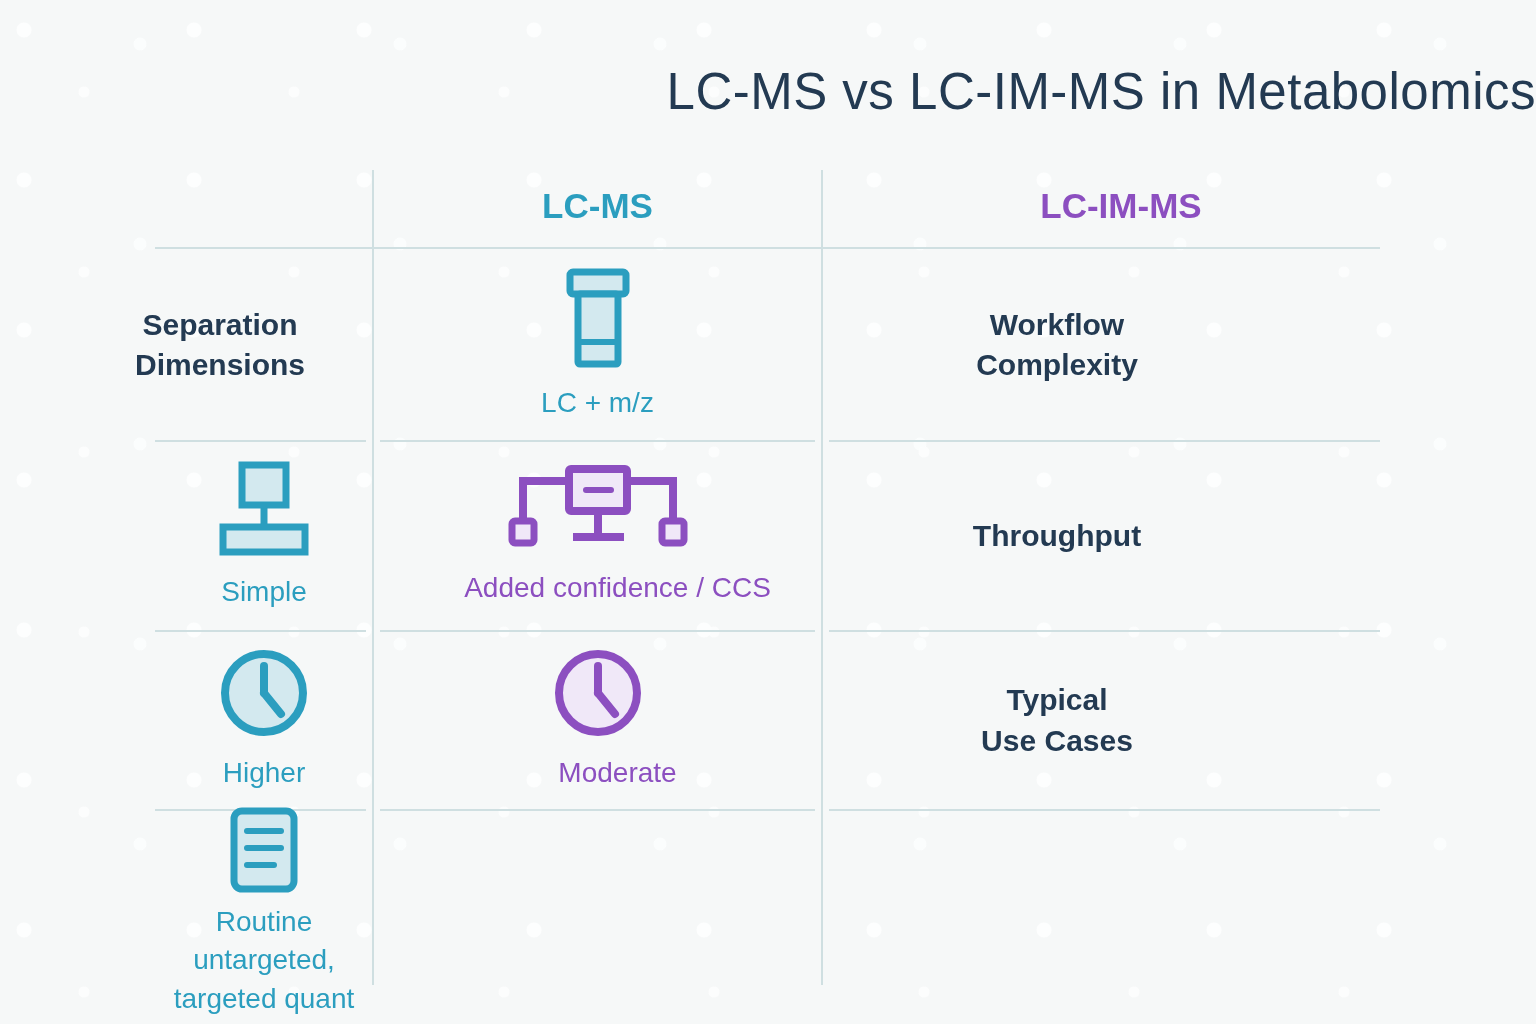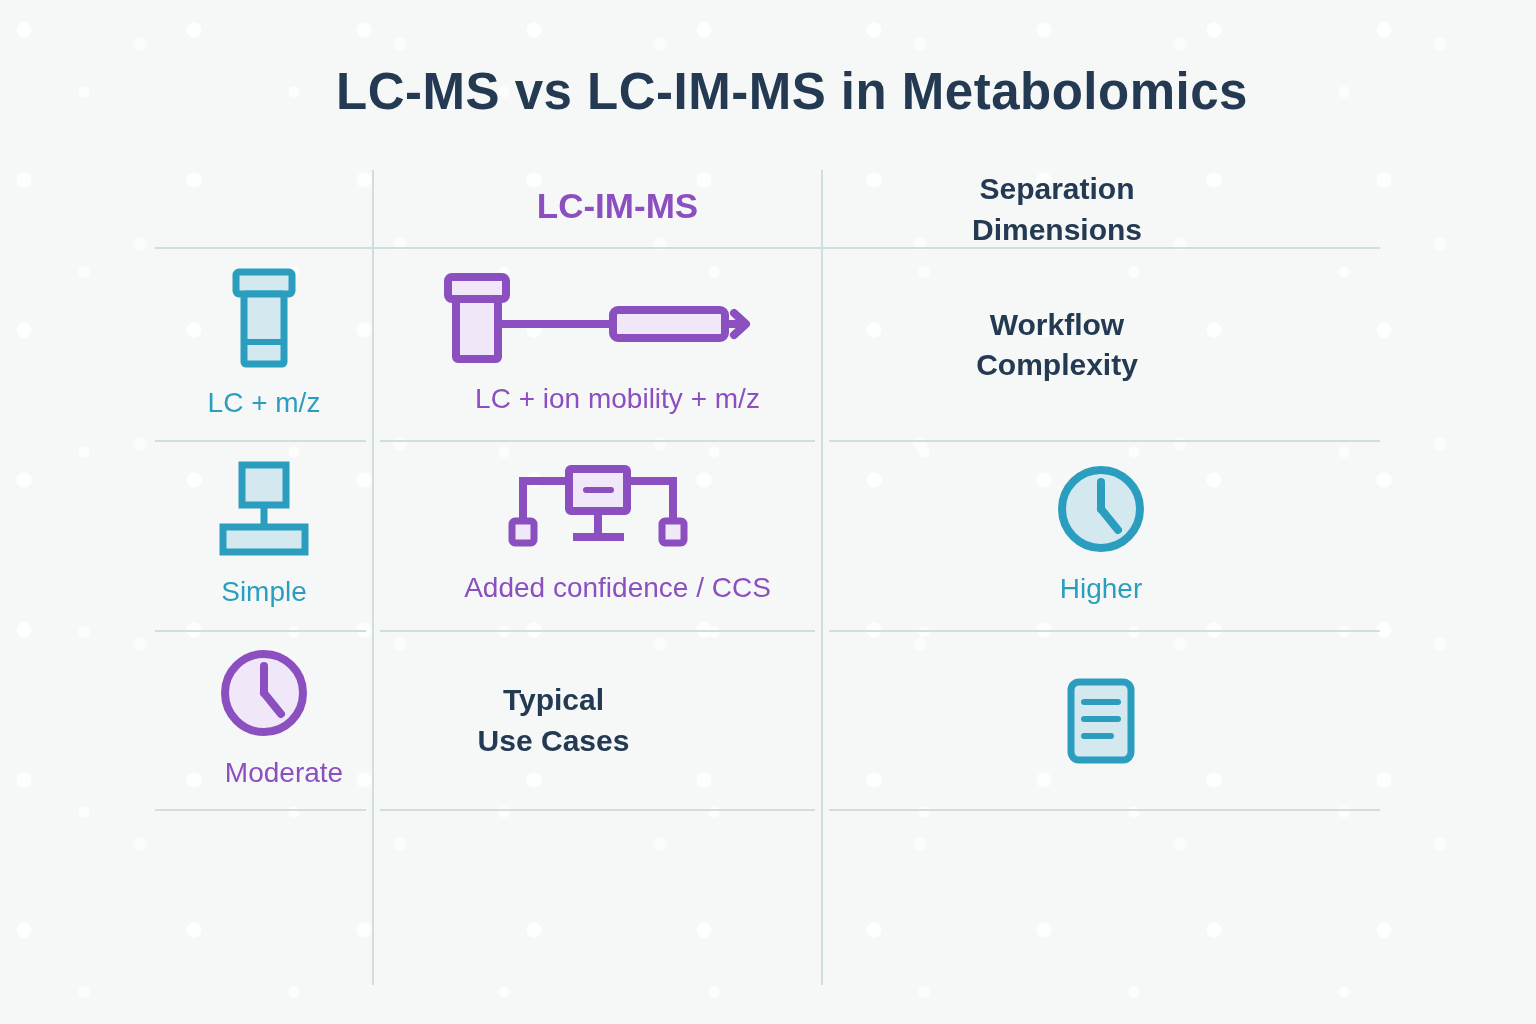--- a/index.html
+++ b/index.html
@@ -12,22 +12,22 @@
     position: relative; width: 1536px; height: 1024px;
     background-color: #f6f8f8;
     background-image:
       radial-gradient(circle 8px at 24px 30px, #fdfefe 0 7px, rgba(255,255,255,0) 8px),
       radial-gradient(circle 6px at 84px 92px, #fcfdfd 0 5px, rgba(255,255,255,0) 6px),
       radial-gradient(circle 7px at 140px 44px, #fbfdfd 0 6px, rgba(255,255,255,0) 7px);
     background-size: 170px 150px, 210px 180px, 260px 200px;
   }
   .title {
     position: absolute; top: 62px; left: 0; width: 100%;
-    margin: 0; text-align: center;
-    font-size: 51px; font-weight: bold; color: #233a52; letter-spacing: 0.5px; padding-left: 48px;
+    margin: 0; text-align: right;
+    font-size: 51px; font-weight: normal; color: #233a52; letter-spacing: 0.5px; padding-left: 48px;
   }
   .table {
     position: absolute; left: 155px; top: 170px; width: 1225px; height: 854px;
     display: grid;
     grid-template-columns: 218px 449px 558px;
     grid-template-rows: 79px 192px 190px 179px 205px;
   }
   .line { position: absolute; background: #cfdfe1; }
   .vline { top: 0; width: 2px; height: 815px; }
   .v1 { left: 217px; } .v2 { left: 666px; }
@@ -79,46 +79,34 @@
     <div class="line hline h-r1 seg-b"></div>
     <div class="line hline h-r1 seg-c"></div>
     <div class="line hline h-r2 seg-a"></div>
     <div class="line hline h-r2 seg-b"></div>
     <div class="line hline h-r2 seg-c"></div>
     <div class="line hline h-r3 seg-a"></div>
     <div class="line hline h-r3 seg-b"></div>
     <div class="line hline h-r3 seg-c"></div>
 
     <div class="cell"></div>
+    <div class="hcell teal-text">LC-MS</div>
     <div class="hcell purple-text">LC-IM-MS</div>
 
     <div class="rlabel">Separation
 Dimensions</div>
     <div class="cell">
       <span class="icon-wrap">
         <svg width="66" height="100" viewBox="0 0 66 100">
           <rect x="5" y="4" width="56" height="22" rx="3" fill="#D3E9EF" stroke="#2B9EBF" stroke-width="7"></rect>
           <rect x="13" y="26" width="40" height="70" rx="2" fill="#D3E9EF" stroke="#2B9EBF" stroke-width="7"></rect>
           <line x1="13" y1="74" x2="53" y2="74" stroke="#2B9EBF" stroke-width="6"></line>
         </svg>
       </span>
       <div class="value teal-text">LC + m/z</div>
-    </div>
-    <div class="cell">
-      <span class="icon-wrap">
-        <svg width="310" height="92" viewBox="0 0 310 92">
-          <line x1="55" y1="52" x2="180" y2="52" stroke="#8C4FC0" stroke-width="8"></line>
-          <rect x="5" y="5" width="58" height="22" rx="4" fill="#F0E8F8" stroke="#8C4FC0" stroke-width="8"></rect>
-          <rect x="13" y="27" width="42" height="60" rx="2" fill="#F0E8F8" stroke="#8C4FC0" stroke-width="8"></rect>
-          <rect x="170" y="38" width="112" height="28" rx="5" fill="#F0E8F8" stroke="#8C4FC0" stroke-width="8"></rect>
-          <line x1="282" y1="52" x2="299" y2="52" stroke="#8C4FC0" stroke-width="8"></line>
-          <polyline points="291,41 303,52 291,63" fill="none" stroke="#8C4FC0" stroke-width="8" stroke-linecap="round" stroke-linejoin="round"></polyline>
-        </svg>
-      </span>
-      <div class="value purple-text">LC + ion mobility + m/z</div>
     </div>
 
     <div class="rlabel">Workflow
 Complexity</div>
     <div class="cell">
       <span class="icon-wrap">
         <svg width="92" height="96" viewBox="0 0 92 96">
           <line x1="46" y1="44" x2="46" y2="70" stroke="#2B9EBF" stroke-width="7"></line>
           <rect x="24" y="4" width="44" height="40" fill="#D3E9EF" stroke="#2B9EBF" stroke-width="7"></rect>
           <rect x="5" y="66" width="82" height="25" fill="#D3E9EF" stroke="#2B9EBF" stroke-width="7"></rect>
@@ -135,20 +123,21 @@
           <rect x="177" y="56" width="22" height="22" rx="3" fill="#F0E8F8" stroke="#8C4FC0" stroke-width="7"></rect>
           <rect x="84" y="4" width="58" height="42" rx="2" fill="#F0E8F8" stroke="#8C4FC0" stroke-width="8"></rect>
           <line x1="101" y1="25" x2="126" y2="25" stroke="#8C4FC0" stroke-width="6" stroke-linecap="round"></line>
           <line x1="113" y1="46" x2="113" y2="72" stroke="#8C4FC0" stroke-width="8"></line>
           <line x1="88" y1="72" x2="139" y2="72" stroke="#8C4FC0" stroke-width="8"></line>
         </svg>
       </span>
       <div class="value purple-text">Added confidence / CCS</div>
     </div>
 
+    <div class="rlabel">Throughput</div>
     <div class="cell">
       <span class="icon-wrap">
         <svg width="90" height="90" viewBox="0 0 90 90">
           <circle cx="45" cy="45" r="39" fill="#D3E9EF" stroke="#2B9EBF" stroke-width="8"></circle>
           <line x1="45" y1="45" x2="45" y2="18" stroke="#2B9EBF" stroke-width="8" stroke-linecap="round"></line>
           <line x1="45" y1="45" x2="62" y2="66" stroke="#2B9EBF" stroke-width="8" stroke-linecap="round"></line>
         </svg>
       </span>
       <div class="value teal-text">Higher</div>
     </div>
@@ -167,16 +156,18 @@
 Use Cases</div>
     <div class="cell tight">
       <span class="icon-wrap">
         <svg width="68" height="86" viewBox="0 0 68 86">
           <rect x="4" y="4" width="60" height="78" rx="8" fill="#D3E9EF" stroke="#2B9EBF" stroke-width="7"></rect>
           <line x1="17" y1="24" x2="51" y2="24" stroke="#2B9EBF" stroke-width="6" stroke-linecap="round"></line>
           <line x1="17" y1="41" x2="51" y2="41" stroke="#2B9EBF" stroke-width="6" stroke-linecap="round"></line>
           <line x1="17" y1="58" x2="44" y2="58" stroke="#2B9EBF" stroke-width="6" stroke-linecap="round"></line>
         </svg>
       </span>
+      <div class="value teal-text">Routine untargeted,
+targeted quant</div>
     </div>
 
   </div>
 </div>
 
 </body></html>

